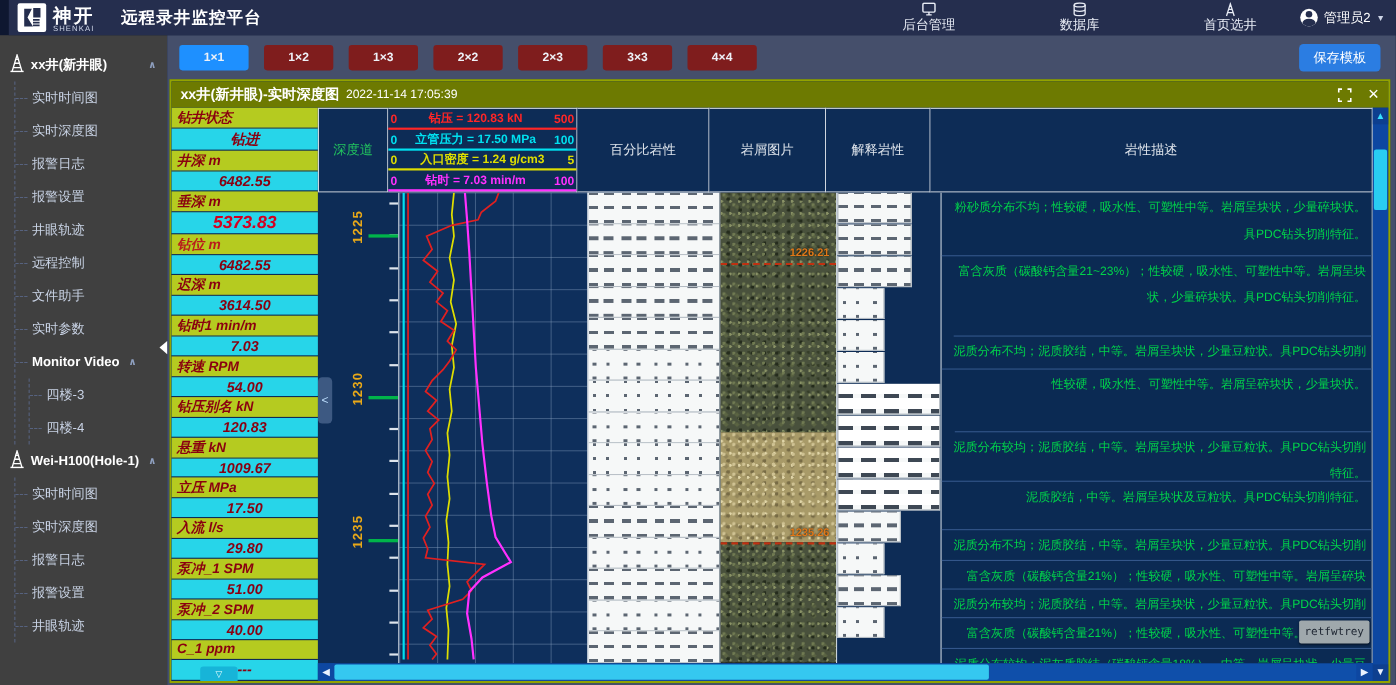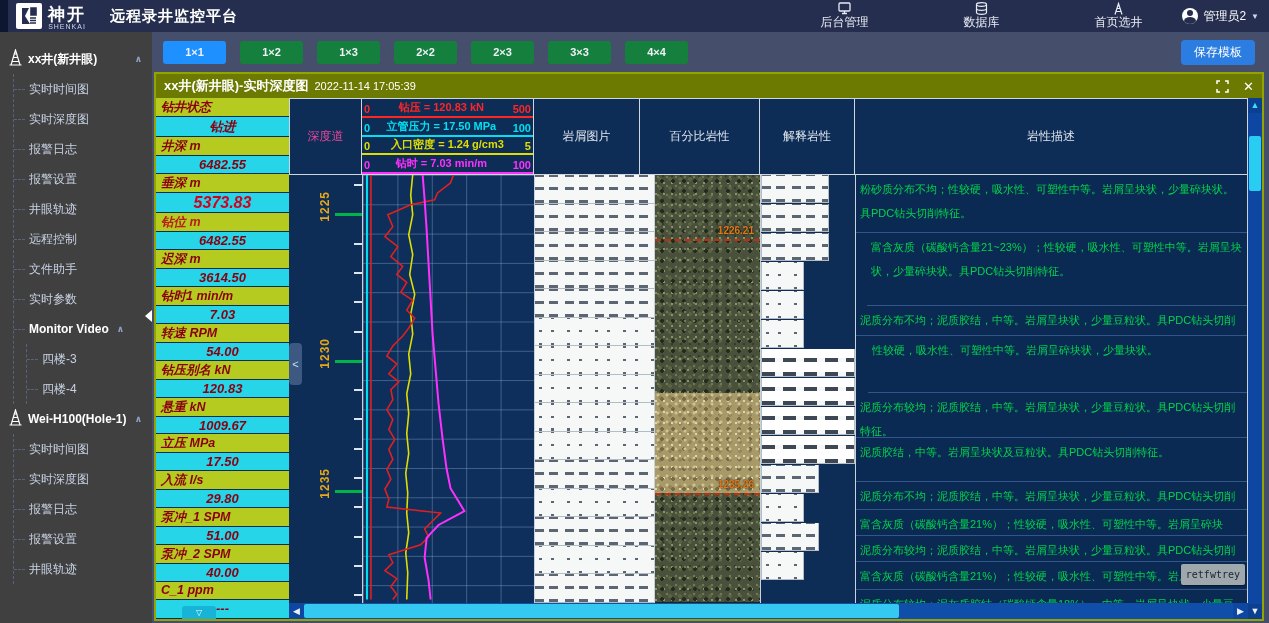--- a/index.html
+++ b/index.html
@@ -31,21 +31,21 @@
   .tree-item { display:flex; align-items:center; height:30px; font-size:12px; cursor:pointer; white-space:nowrap; }
   .tree-item:before { content:""; width:11px; border-top:1px dashed #56627f; margin-right:4px; }
   .tree-item.bold { color:#fff; font-weight:bold; }
   .tree-item .wcaret { margin-left:8px; color:#8fa0c0; font-size:9px; }
   .tree-kids2 { margin-left:12px; border-left:1px dashed #56627f; }
   #sidebar-collapse { position:absolute; left:145px; top:310px; width:0; height:0; border-top:6px solid transparent; border-bottom:6px solid transparent; border-right:7px solid #fff; cursor:pointer; z-index:9; }
 
   
   #main { position:absolute; left:152px; top:32px; right:0; bottom:0; background:#454f6b; }
   #toolbar { height:40px; display:flex; align-items:center; gap:14px; padding-left:11px; }
-  .layout-btn { width:63px; height:23px; background:#15803d; border:none; border-radius:3px; color:#eef1f7; font-size:11px; font-weight:bold; cursor:pointer; }
+  .layout-btn { width:63px; height:23px; background:#7f1d1d; border:none; border-radius:3px; color:#eef1f7; font-size:11px; font-weight:bold; cursor:pointer; }
   .layout-btn.active { background:#1e90ff; }
   #save-btn { margin-left:auto; margin-right:14px; width:74px; height:25px; background:#2b7de2; border:none; border-radius:4px; color:#fff; font-size:12px; cursor:pointer; }
 
   
   #panel { position:absolute; left:2px; top:40px; right:5px; bottom:2px; border:2px solid #93a300; background:#0d2c56; }
   #panel-titlebar { height:24px; background:#6d7a01; display:flex; align-items:center; color:#fff; padding:0 8px; }
   .ptitle { font-size:13px; font-weight:bold; }
   .ptime { font-size:11px; margin-left:6px; }
   .pt-icons { margin-left:auto; display:flex; gap:14px; align-items:center; }
   .pt-icons svg, .pt-close { cursor:pointer; }
@@ -60,21 +60,21 @@
   .plabel.magenta { color:#b91c1c; }
   .pvalue { flex:1.1; background:#27d5e9; color:#8a0010; font-size:13px; font-weight:bold; font-style:italic; text-align:center; padding-top:1px; position:relative; }
   .pvalue.big { font-size:16px; color:#d40020; }
   .pv-drop { position:absolute; left:26px; bottom:-1px; width:34px; height:13px; background:#17b4d8; border-radius:3px 3px 0 0; color:#e8ffff; font-size:8px; line-height:13px; text-align:center; cursor:pointer; }
 
   
   #chart { flex:1; display:flex; flex-direction:column; position:relative; }
   #chart-header { height:77px; display:flex; }
   .hd { border:1px solid #cfd6de; border-left:none; display:flex; align-items:center; justify-content:center; color:#dfe5ec; font-size:12px; background:#0d2c56; }
   .hd.first { border-left:1px solid #cfd6de; }
-  .depth-hd { width:73px; color:#ec4899; }
+  .depth-hd { width:64px; color:#22c55e; }
   .legend-hd { width:172px; flex-direction:column; justify-content:flex-end; padding:0; align-items:stretch; }
   .leg-row { height:19px; display:flex; align-items:flex-end; justify-content:space-between; font-size:11px; font-weight:bold; padding:0 2px 1px 2px; white-space:nowrap; }
   .litho-hd { width:120px; } .photo-hd { width:106px; } .interp-hd { width:95px; } .desc-hd { flex:1; }
 
   #plot { flex:1; display:flex; position:relative; overflow:hidden; }
   .track { position:relative; overflow:hidden; }
   #depth-track { width:73px; background:#0d2c56; }
   .minor-tick { position:absolute; right:0; width:8px; height:2px; background:#dde4ec; }
   .major-tick { position:absolute; right:0; width:27px; height:3px; background:#00b44a; }
   .dlabel { position:absolute; right:30px; writing-mode:vertical-rl; transform:rotate(180deg); color:#e8a818; font-weight:bold; font-size:12px; letter-spacing:1px; }
@@ -111,21 +111,21 @@
       radial-gradient(circle at 5px 4px, #93865a 1.8px, transparent 2.1px);
     background-size:9px 9px, 11px 10px, 8px 11px, 10px 9px; }
   .ph-line { position:absolute; left:0; right:0; border-top:2px dashed #c03010; }
   .ph-label { position:absolute; right:6px; color:#e07818; font-size:10px; font-weight:bold; text-shadow:0 0 2px #000; }
 
   #interp { width:95px; background:#0d2c56; border-left:1px solid #c8d2dc; }
   .irow-wrap { height:29px; }
   .irow { height:28px; border:1px solid #b4bcc4; border-top:none; background-color:#f6f8f8; }
 
   #desc { flex:1; background:#0b2a53; border-left:1px solid #c8d2dc; border-right:1px solid #c8d2dc; }
-  .drow { border-bottom:1px solid #33568a; color:#00d44a; font-size:11px; line-height:2.15; padding:3px 5px 12px 4px; overflow:hidden; position:relative; }
+  .drow { border-bottom:1px solid #33568a; color:#00d44a; font-size:11px; line-height:2.15; padding:3px 5px 12px 4px; overflow:hidden; position:relative;text-align:right; }
   .tooltip { position:absolute; right:2px; bottom:4px; background:#9fa8ac; color:#1c2430; font-size:10px; font-family:"DejaVu Sans Mono",monospace; padding:0 5px; border-radius:2px; box-shadow:0 1px 2px rgba(0,0,0,.5); }
 
   
   #hscroll { height:16px; background:#0f4faa; display:flex; align-items:center; position:relative; }
   .hs-arrow { width:15px; height:16px; background:#0d47a1; color:#eaf2ff; font-size:9px; line-height:16px; text-align:center; cursor:pointer; flex:none; }
   #hs-right { margin-left:auto; }
   #hs-thumb { position:absolute; left:15px; top:1px; width:62%; height:14px; background:#35c8f0; border-radius:2px; cursor:pointer; }
   #vscroll { width:14px; background:#0d47a1; display:flex; flex-direction:column; position:relative; }
   .vs-arrow { height:15px; color:#35e0ff; font-size:9px; line-height:15px; text-align:center; cursor:pointer; background:#0d3f8f; }
   .vs-arrow.down { margin-top:auto; color:#eaf2ff; }
@@ -352,22 +352,22 @@
                 <span>0</span>
                 <span>入口密度 = 1.24 g/cm3</span>
                 <span>5</span>
               </div>
               <div class="leg-row" style="color: rgb(255, 48, 255); border-bottom: 2px solid rgb(255, 48, 255);">
                 <span>0</span>
                 <span>钻时 = 7.03 min/m</span>
                 <span>100</span>
               </div>
             </div>
+            <div class="hd litho-hd">百分比岩性</div>
             <div class="hd photo-hd">岩屑图片</div>
-            <div class="hd litho-hd">百分比岩性</div>
             <div class="hd interp-hd">解释岩性</div>
             <div class="hd desc-hd">岩性描述</div>
           </div>
         <div id="plot">
           <div id="depth-track" class="track">
             <div id="param-collapse">&lt;</div>
           <div class="minor-tick" style="top: 9px;"></div>
               <div class="minor-tick" style="top: 38.3px;"></div>
               <div class="minor-tick" style="top: 67.6px;"></div>
               <div class="minor-tick" style="top: 96.9px;"></div>

